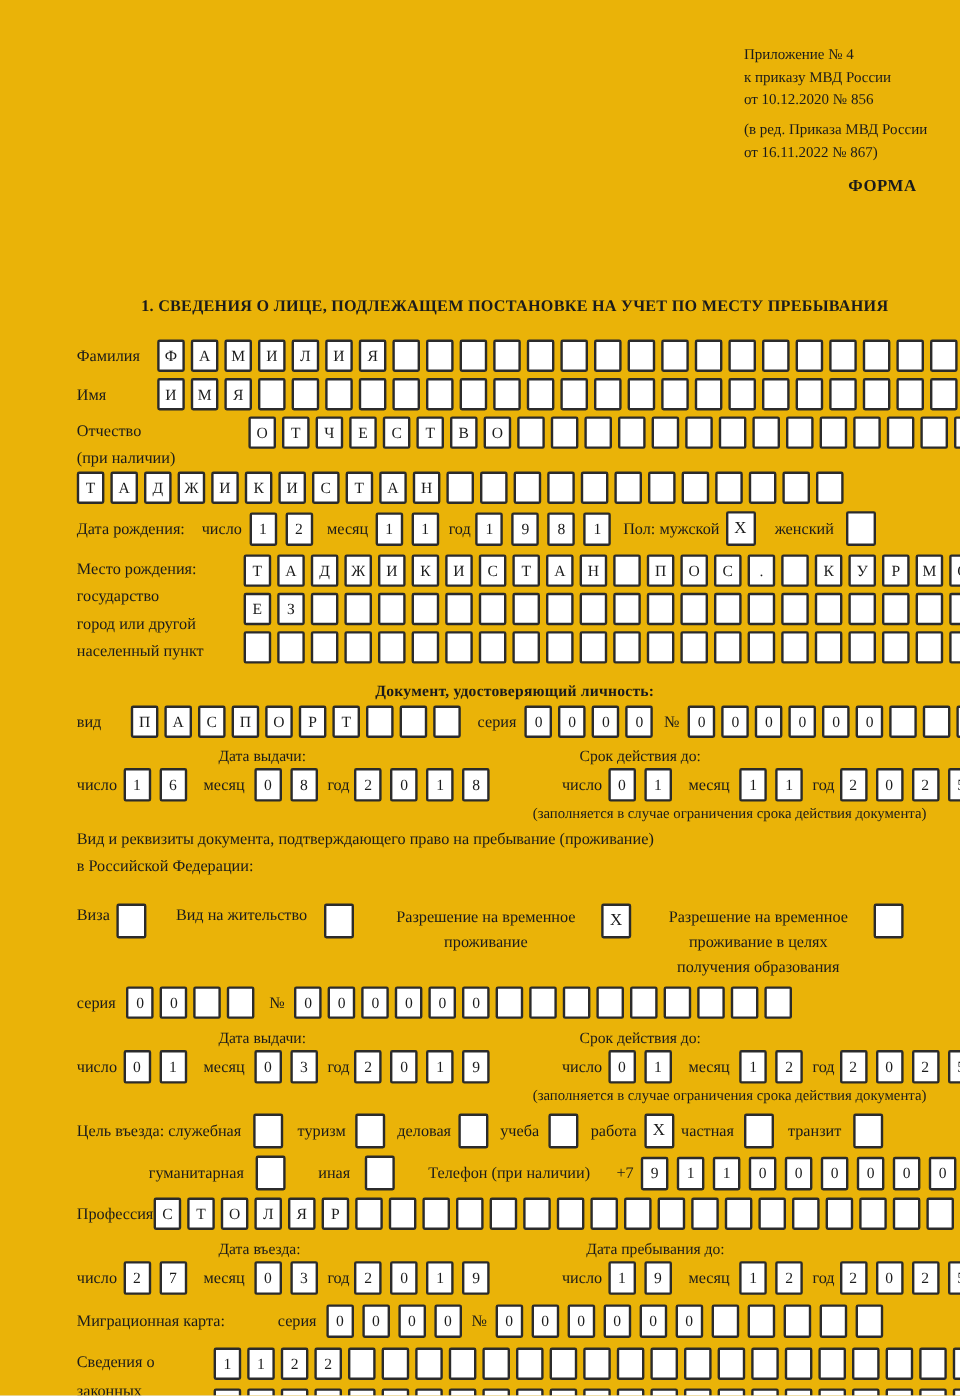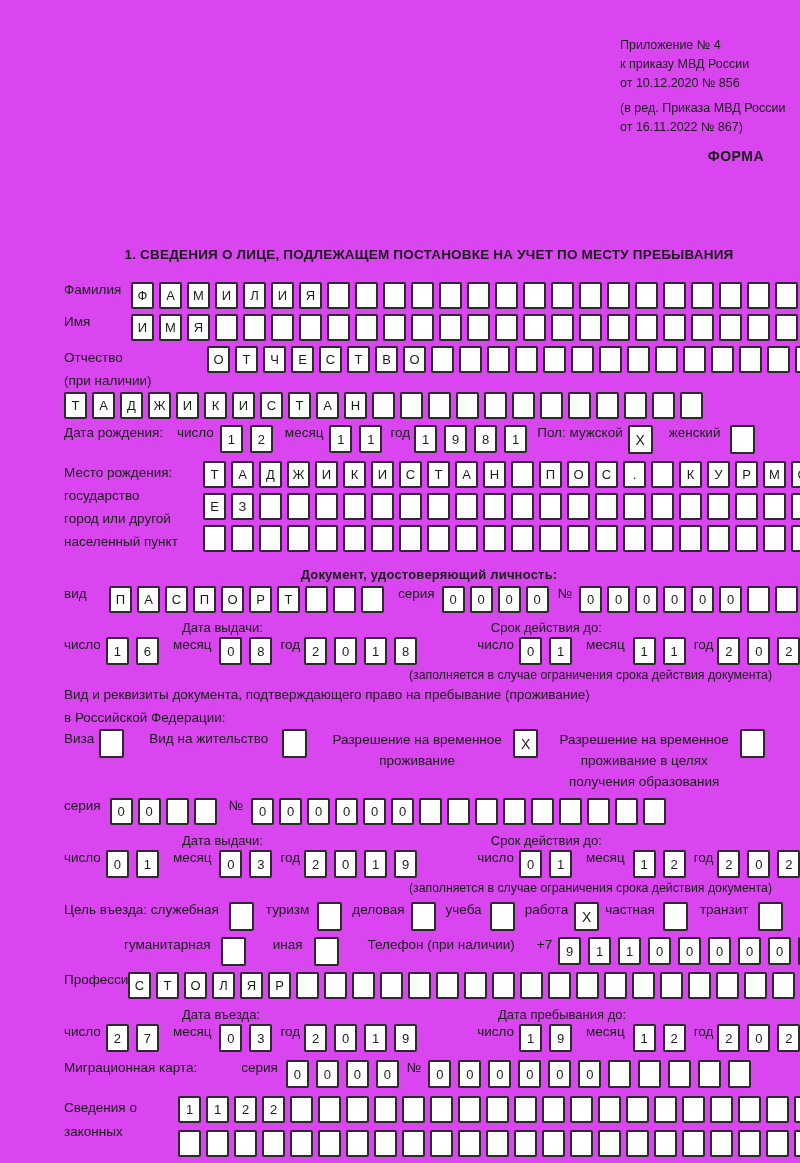--- a/index.html
+++ b/index.html
@@ -1,29 +1,29 @@
 <!DOCTYPE html>
 <html><head>
 <meta charset="utf-8">
 <style>
   html,body { margin:0; padding:0; background:#e8e8e8; }
   .page {
     position:relative; width:800px; height:1163px; margin:0 auto;
-    background:#d946ef; color:#1b1b1b;
-    font-family:Liberation Sans, sans-serif;
+    background:#eab308; color:#1b1b1b;
+    font-family:Liberation Serif, serif;
     font-size:13.5px; overflow:hidden;
   }
   .annex { position:absolute; top:36px; left:620px; width:180px; line-height:1.5; font-size:12.5px; }
   .annex .gap { margin-top:7px; }
   .forma { position:absolute; top:148px; right:36px; font-weight:bold; font-size:14px; letter-spacing:.5px; }
   .title { position:absolute; top:182px; left:0; width:100%; text-align:center; font-weight:bold; font-size:14.5px; line-height:1.75; }
   .blank { display:inline-block; width:52px; border-bottom:2px solid #333; height:12px; margin-left:10px; }
   .form { position:absolute; top:247px; left:64px; width:730px; }
   .sect { font-weight:bold; font-size:13.5px; text-align:center; letter-spacing:.2px; }
-  .frow { display:flex; align-items:flex-start; }
+  .frow { display:flex; align-items:center; }
   .frow.top { align-items:flex-start; }
   .lbl { flex:none; }
   .lblcol { flex:none; line-height:23px; }
   .cells { display:flex; gap:5px; flex:none; }
   .cell {
     flex:none; width:19px; height:23px; border:2px solid #2b2b2b; border-radius:2px;
     display:flex; align-items:center; justify-content:center; font-size:13px; background:#fff;
   }
   .dates { gap:7px; }
   .dates .cell { width:19px; height:24px; }
@@ -364,21 +364,21 @@
         </span>
     </div>
 
     <div class="note" style="margin-top:3px; text-align:right; padding-right:22px">(заполняется в случае ограничения срока действия документа)</div>
 
     <div style="margin-top:1px; line-height:23px">
       <div>Вид и реквизиты документа, подтверждающего право на пребывание (проживание)</div>
       <div>в Российской Федерации:</div>
     </div>
 
-    <div class="frow top" style="margin-top:0">
+    <div class="frow top" style="margin-top:20px">
       <span class="lbl" style="margin-top:2px">Виза</span>
       <span class="cells" style="margin-left:5px">
           <span class="box"></span>
         </span>
       <span class="lbl" style="margin-left:25px; margin-top:2px">Вид на жительство</span>
       <span class="cells" style="margin-left:14px">
           <span class="box"></span>
         </span>
       <span class="center2" style="margin-left:22px; width:176px">
         <div>Разрешение на временное</div>

